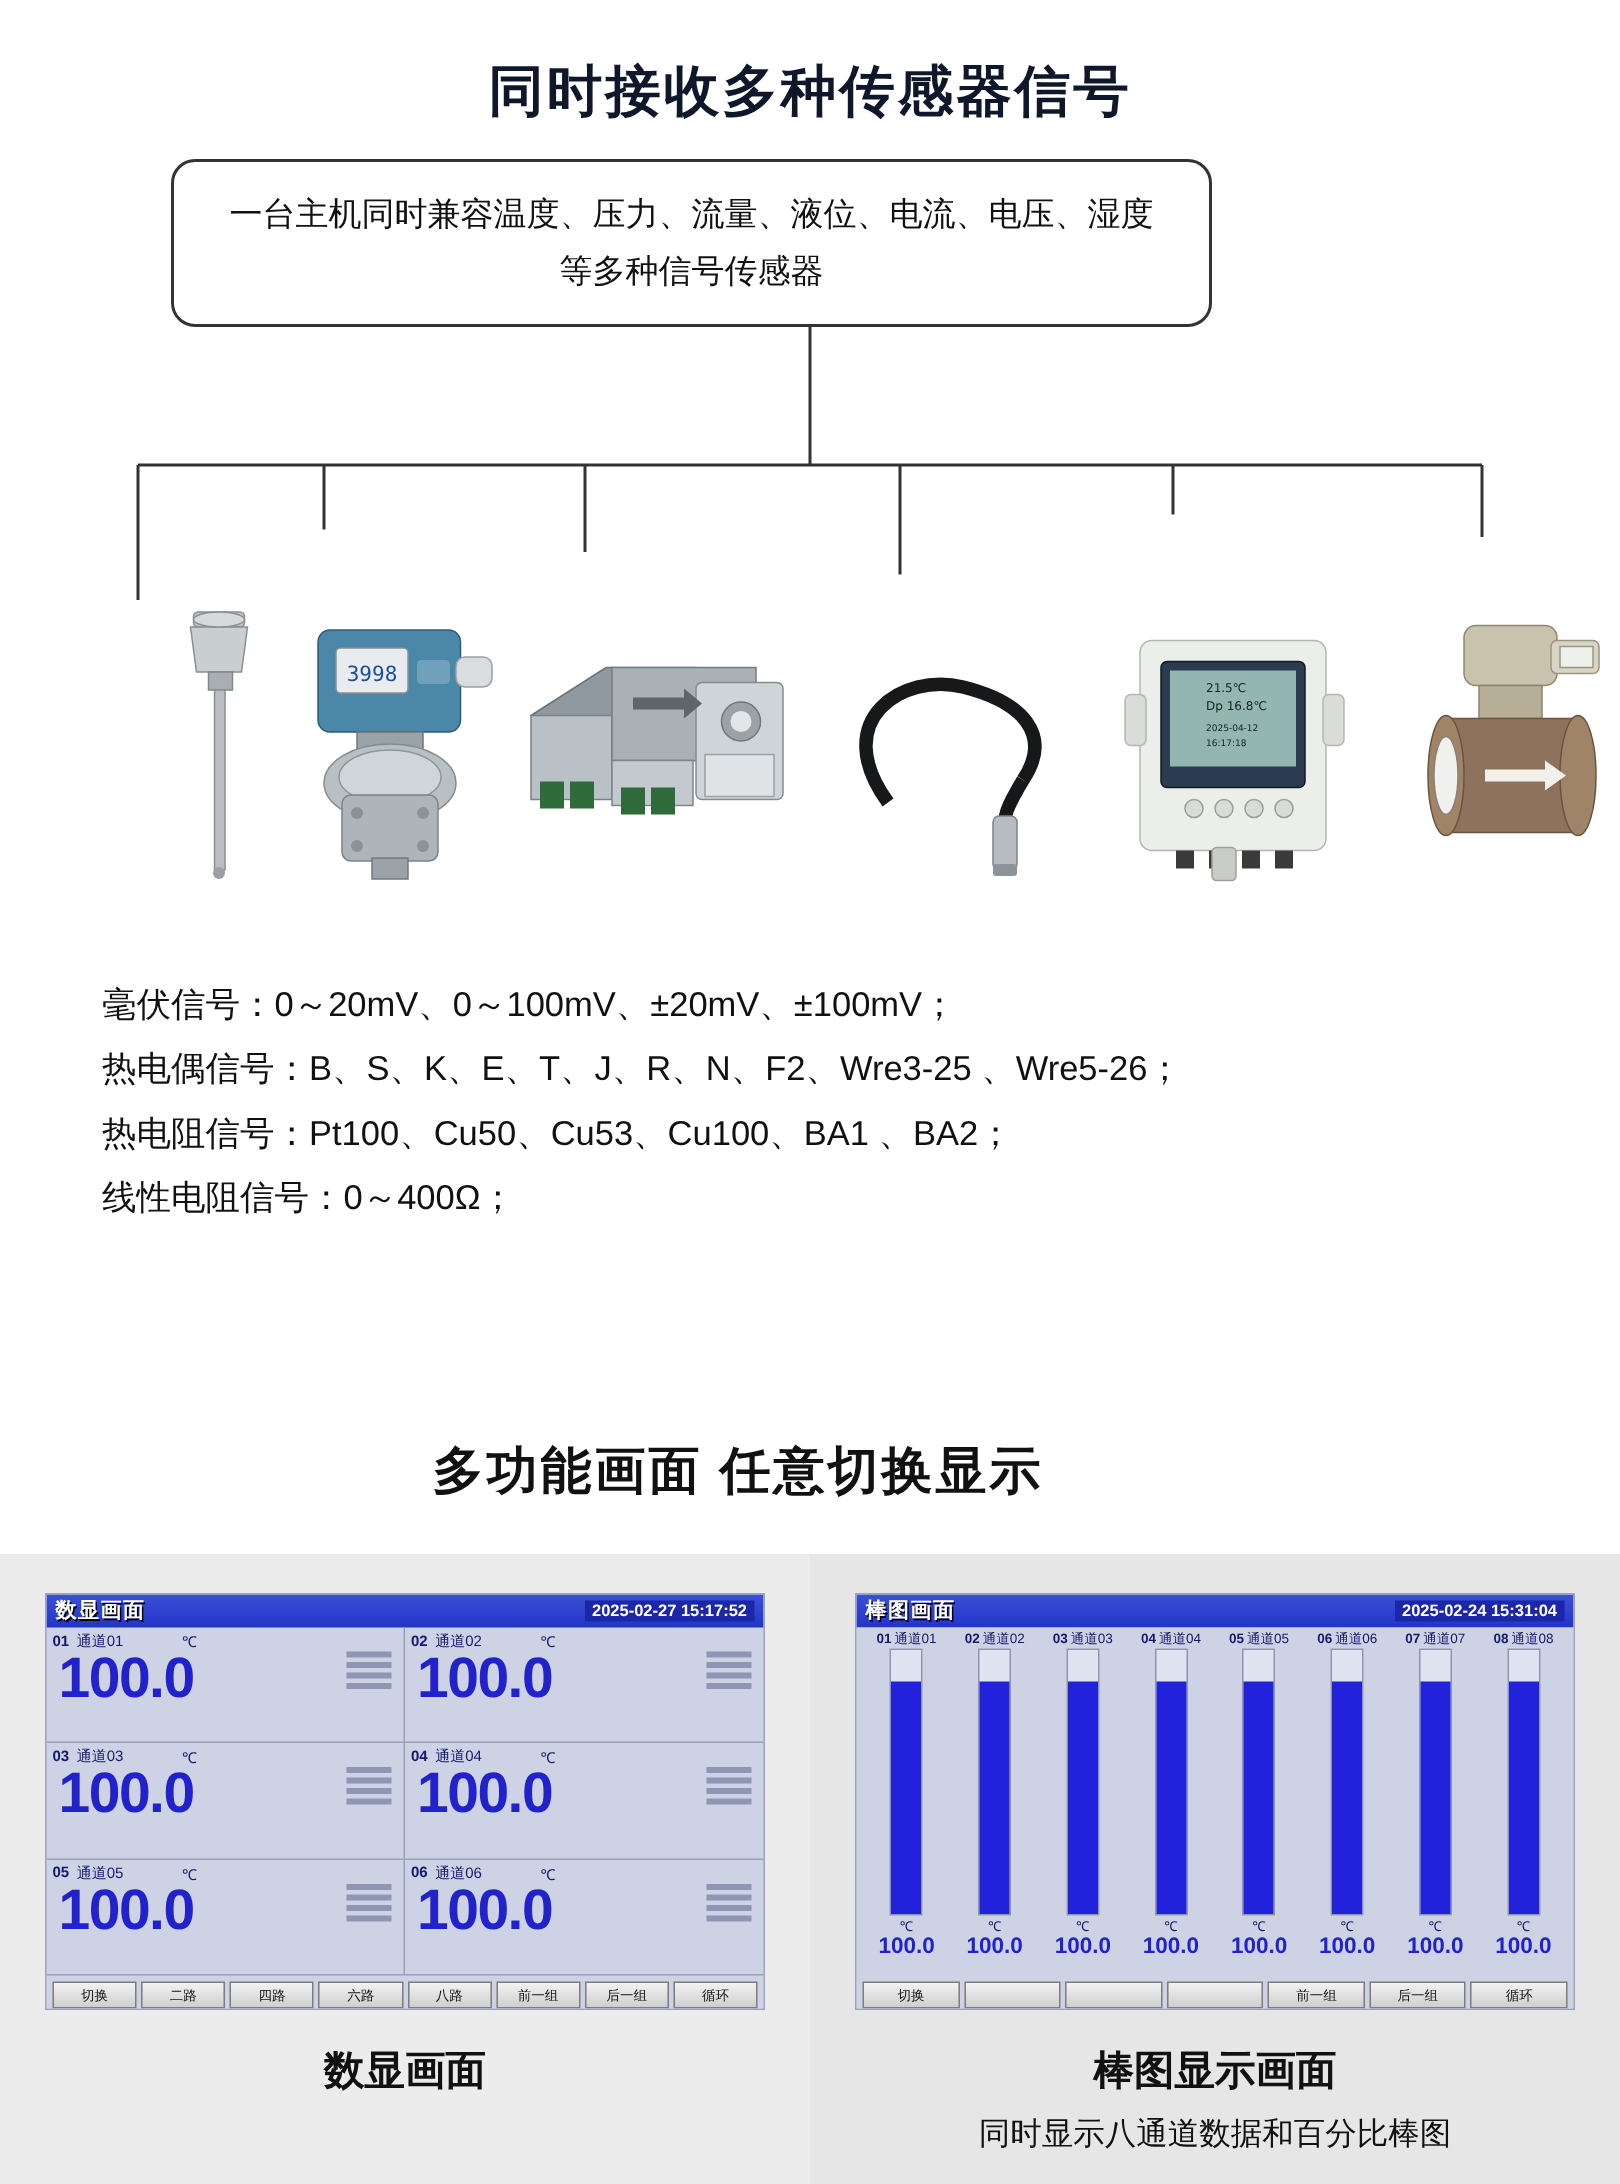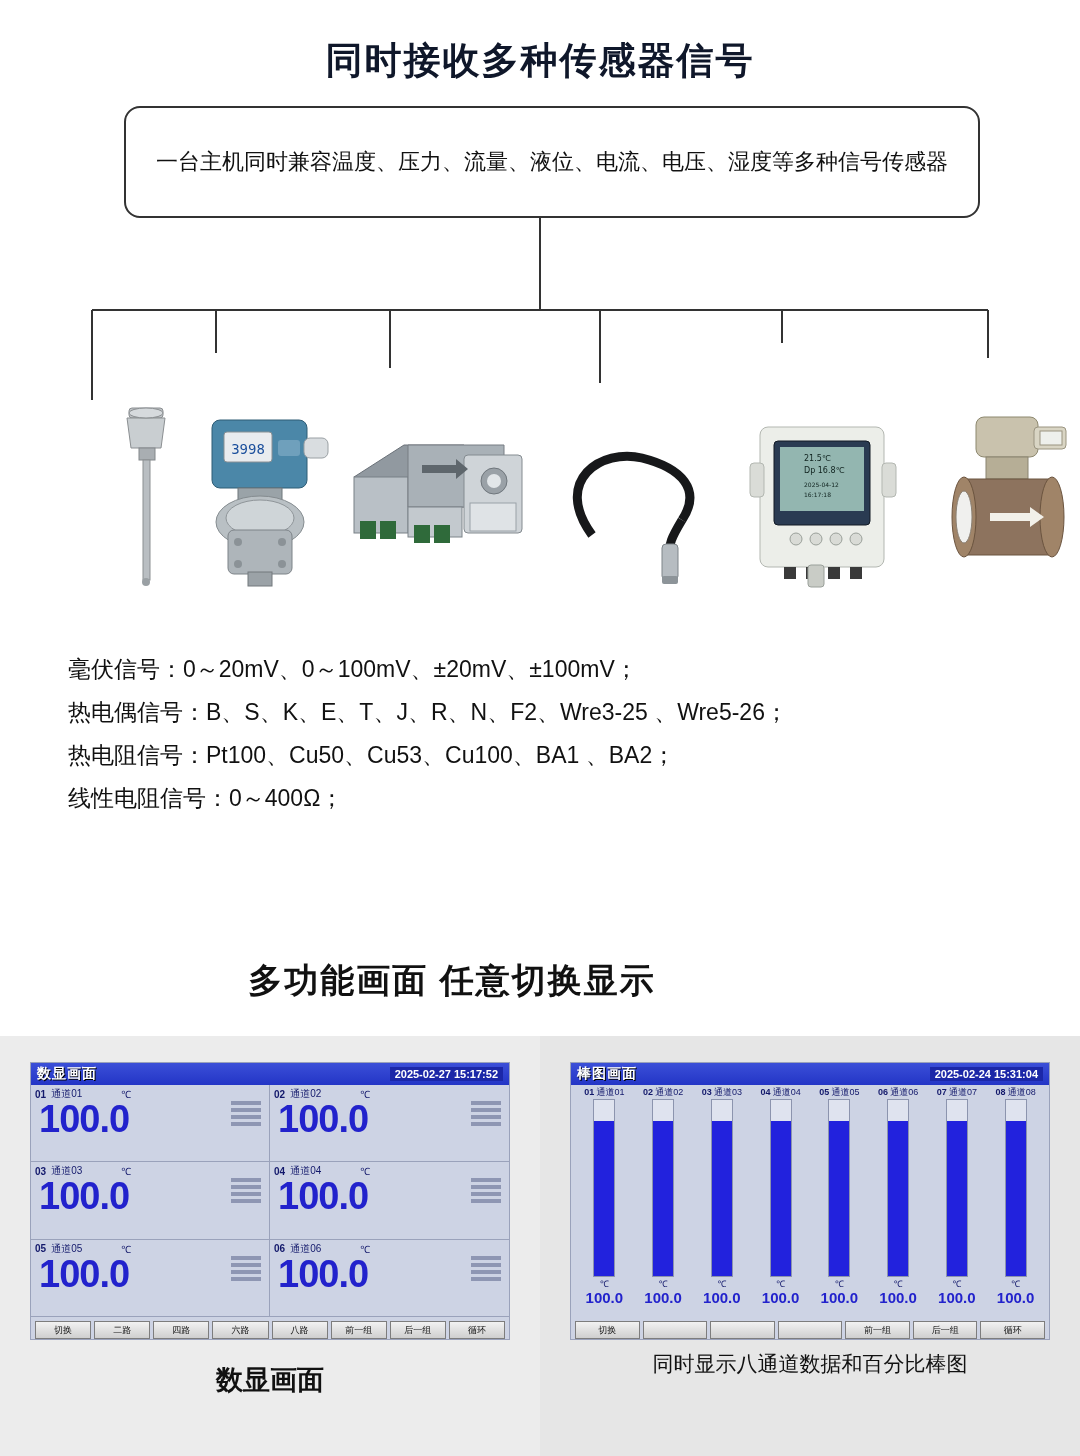--- a/index.html
+++ b/index.html
@@ -22,23 +22,23 @@
     font-size: 37px;
     font-weight: bold;
     letter-spacing: 2px;
     padding-top: 36px;
     color: #0f172a;
   }
 
   
   .desc-box {
     position: absolute;
-    left: 124px;
+    left: 114px;
     top: 106px;
-    width: 856px;
+    width: 694px;
     height: 112px;
     border: 2px solid #333;
     border-radius: 16px;
     box-sizing: border-box;
     display: flex;
     align-items: center;
     justify-content: center;
   }
   .desc-text {
     font-size: 22px;
@@ -88,20 +88,21 @@
   .headline2 {
     position: absolute;
     left: 0;
     top: 958px;
     width: 904px;
     text-align: center;
     font-size: 34px;
     font-weight: bold;
     letter-spacing: 2px;
     color: #111;
+    padding-left: 40px;
   }
 
   
   .panels {
     position: absolute;
     left: 0;
     top: 1036px;
     width: 1080px;
     height: 420px;
     display: flex;
@@ -645,16 +646,17 @@
         <div class="btn">切换</div>
         <div class="btn"></div>
         <div class="btn"></div>
         <div class="btn"></div>
         <div class="btn">前一组</div>
         <div class="btn">后一组</div>
         <div class="btn">循环</div>
       </div>
     </div>
 
+    <div class="cap-title">棒图显示画面</div>
     <div class="cap-sub">同时显示八通道数据和百分比棒图</div>
   </div>
 
 </div>
 
 </body></html>

